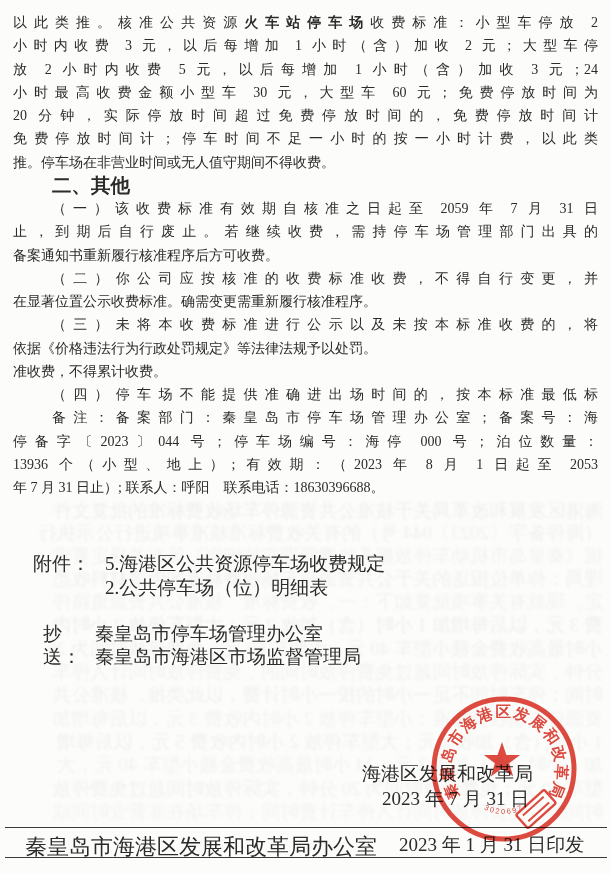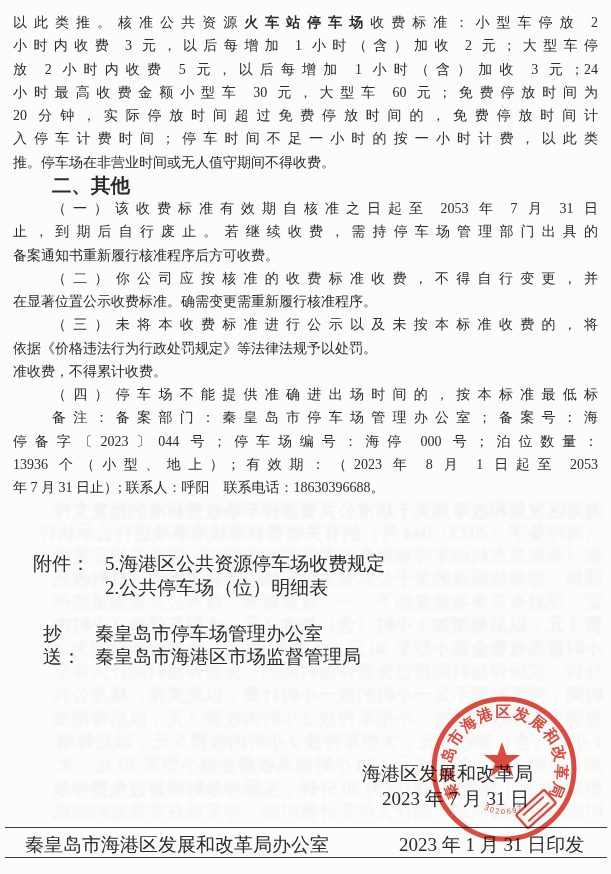--- a/index.html
+++ b/index.html
@@ -43,21 +43,21 @@
   .sig-org{position:absolute;left:362px;top:761px;font-size:19px;white-space:nowrap;z-index:1;}
   .sig-date{position:absolute;left:382px;top:786px;font-size:19px;white-space:nowrap;z-index:1;}
   
   .seal{position:absolute;left:430px;top:695px;width:148px;height:148px;z-index:3;
         mix-blend-mode:multiply;opacity:.88;pointer-events:none;}
   .seal text{fill:#dc3226;}
   
   .rule{position:absolute;left:5px;width:602px;height:0;border-top:1.6px solid #3a3a3a;z-index:1;}
   .rule.top{top:827px;}
   .rule.bottom{top:857px;}
-  .foot-office{position:absolute;left:25px;top:832px;font-size:19px;white-space:nowrap;z-index:1;}
+  .foot-office{position:absolute;left:25px;top:832px;font-size:22px;white-space:nowrap;z-index:1;}
   .foot-date{position:absolute;left:399px;top:832px;font-size:19px;white-space:nowrap;z-index:1;}
 </style>
 </head>
 <body>
 
 <div class="page">
 
   <div class="bleed" id="bleedLayer">
       <div class="bl" style="top: 500px; opacity: 0.1;">海港区发展和改革局关于核准公共资源停车场收费标准的批复文件</div>
       <div class="bl" style="top: 522px; opacity: 0.09;">（海停备字〔2023〕044 号）的有关收费标准核准事项进行公示执行</div>
@@ -74,24 +74,24 @@
       <div class="bl" style="top: 778px; opacity: 0.09;">型车 60 元；免费停放时间为 20 分钟，实际停放时间超过免费停放</div>
       <div class="bl" style="top: 801px; opacity: 0.07;">时间的，免费停放时间计入停车计费时间；停车场在非营业时间或</div>
     </div>
 
   <div class="docbody" id="bodyLines">
       <div class="line j"><span>以此类推。核准公共资源</span><span class="b">火车站停车场</span><span>收费标准：小型车停放 2</span></div>
       <div class="line j"><span>小时内收费 3 元，以后每增加 1 小时（含）加收 2 元；大型车停</span></div>
       <div class="line j"><span>放 2 小时内收费 5 元，以后每增加 1 小时（含）加收 3 元；24</span></div>
       <div class="line j"><span>小时最高收费金额小型车 30 元，大型车 60 元；免费停放时间为</span></div>
       <div class="line j"><span>20 分钟，实际停放时间超过免费停放时间的，免费停放时间计</span></div>
-      <div class="line j"><span>入停车计费时间；停车时间不足一小时的按一小时计费，以此类</span></div>
+      <div class="line j"><span>免费停放时间计；停车时间不足一小时的按一小时计费，以此类</span></div>
       <div class="line"><span>推。停车场在非营业时间或无人值守期间不得收费。</span></div>
       <div class="line heading ind"><span>二、其他</span></div>
-      <div class="line j ind"><span>（一）该收费标准有效期自核准之日起至 2053 年 7 月 31 日</span></div>
+      <div class="line j ind"><span>（一）该收费标准有效期自核准之日起至 2059 年 7 月 31 日</span></div>
       <div class="line j"><span>止，到期后自行废止。若继续收费，需持停车场管理部门出具的</span></div>
       <div class="line"><span>备案通知书重新履行核准程序后方可收费。</span></div>
       <div class="line j ind"><span>（二）你公司应按核准的收费标准收费，不得自行变更，并</span></div>
       <div class="line"><span>在显著位置公示收费标准。确需变更需重新履行核准程序。</span></div>
       <div class="line j ind"><span>（三）未将本收费标准进行公示以及未按本标准收费的，将</span></div>
       <div class="line"><span>依据《价格违法行为行政处罚规定》等法律法规予以处罚。</span></div>
       <div class="line"><span>准收费，不得累计收费。</span></div>
       <div class="line j ind"><span>（四）停车场不能提供准确进出场时间的，按本标准最低标</span></div>
       <div class="line j ind"><span>备注：备案部门：秦皇岛市停车场管理办公室；备案号：海</span></div>
       <div class="line j"><span>停备字〔2023〕044 号；停车场编号：海停 000 号；泊位数量：</span></div>

